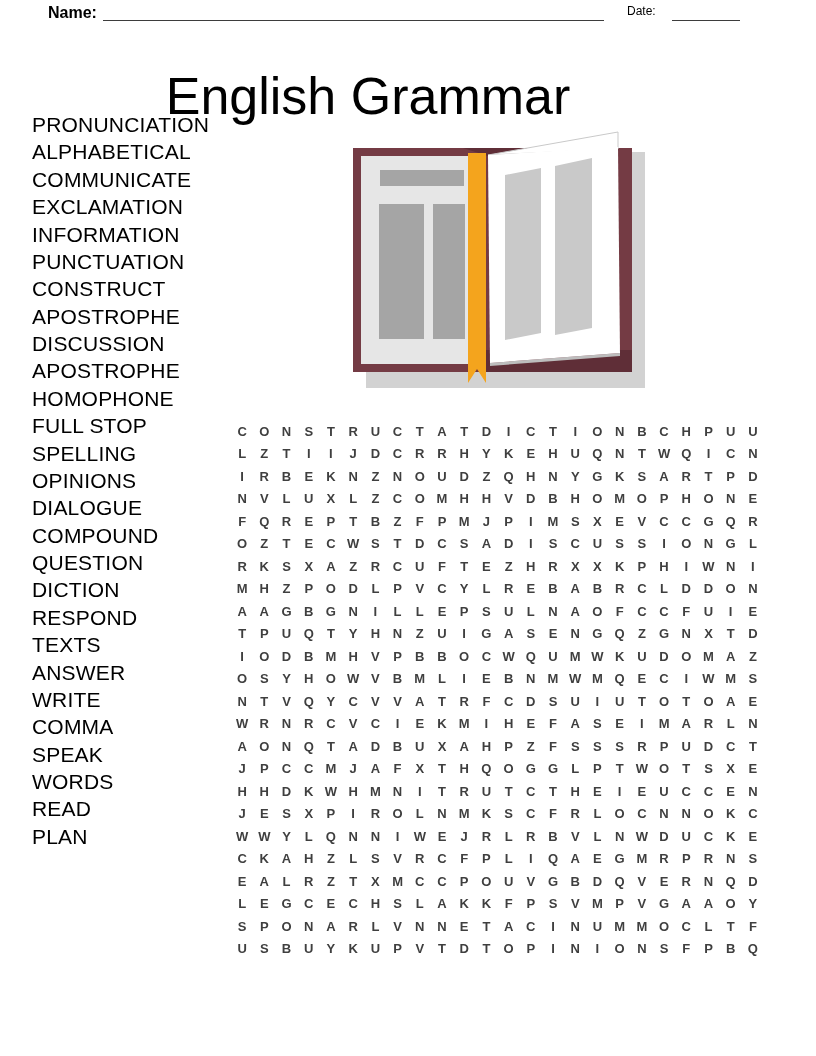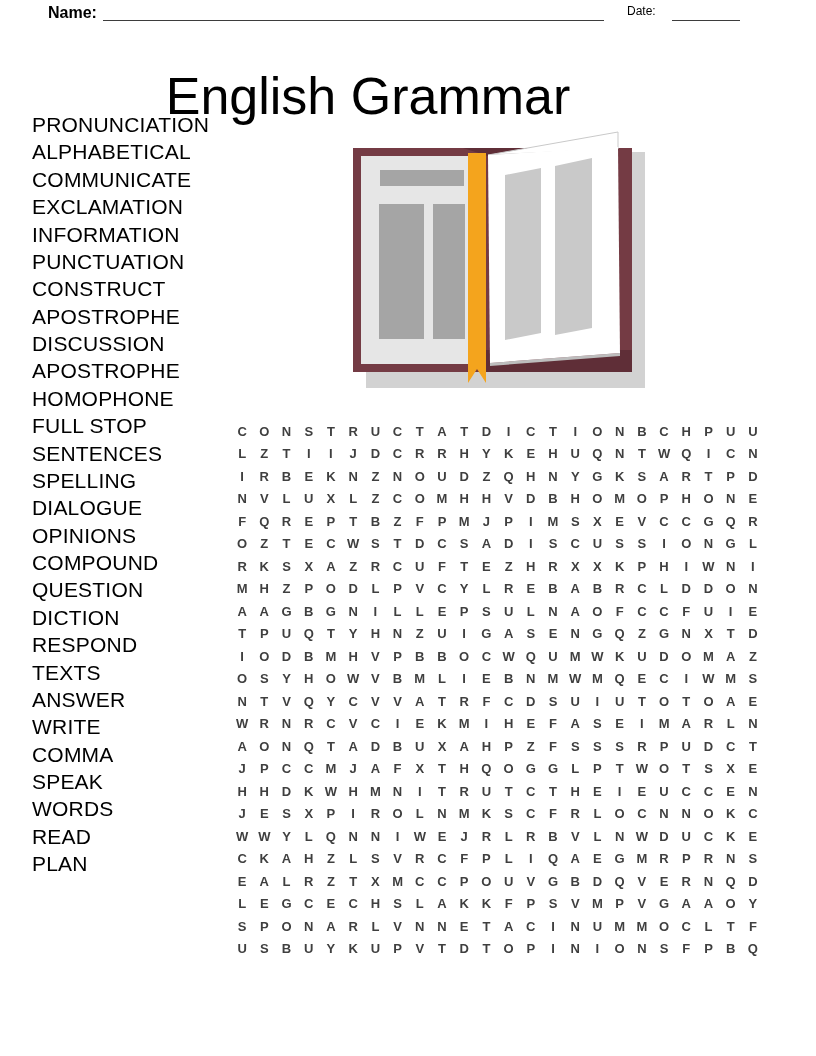--- a/index.html
+++ b/index.html
@@ -38,24 +38,23 @@
     <div>COMMUNICATE</div>
     <div>EXCLAMATION</div>
     <div>INFORMATION</div>
     <div>PUNCTUATION</div>
     <div>CONSTRUCT</div>
     <div>APOSTROPHE</div>
     <div>DISCUSSION</div>
     <div>APOSTROPHE</div>
     <div>HOMOPHONE</div>
     <div>FULL STOP</div>
-    <div>SENTENCES</div>
     <div>SPELLING</div>
+    <div>OPINIONS</div>
     <div>DIALOGUE</div>
-    <div>OPINIONS</div>
     <div>COMPOUND</div>
     <div>QUESTION</div>
     <div>DICTION</div>
     <div>RESPOND</div>
     <div>TEXTS</div>
     <div>ANSWER</div>
     <div>WRITE</div>
     <div>COMMA</div>
     <div>SPEAK</div>
     <div>WORDS</div>

